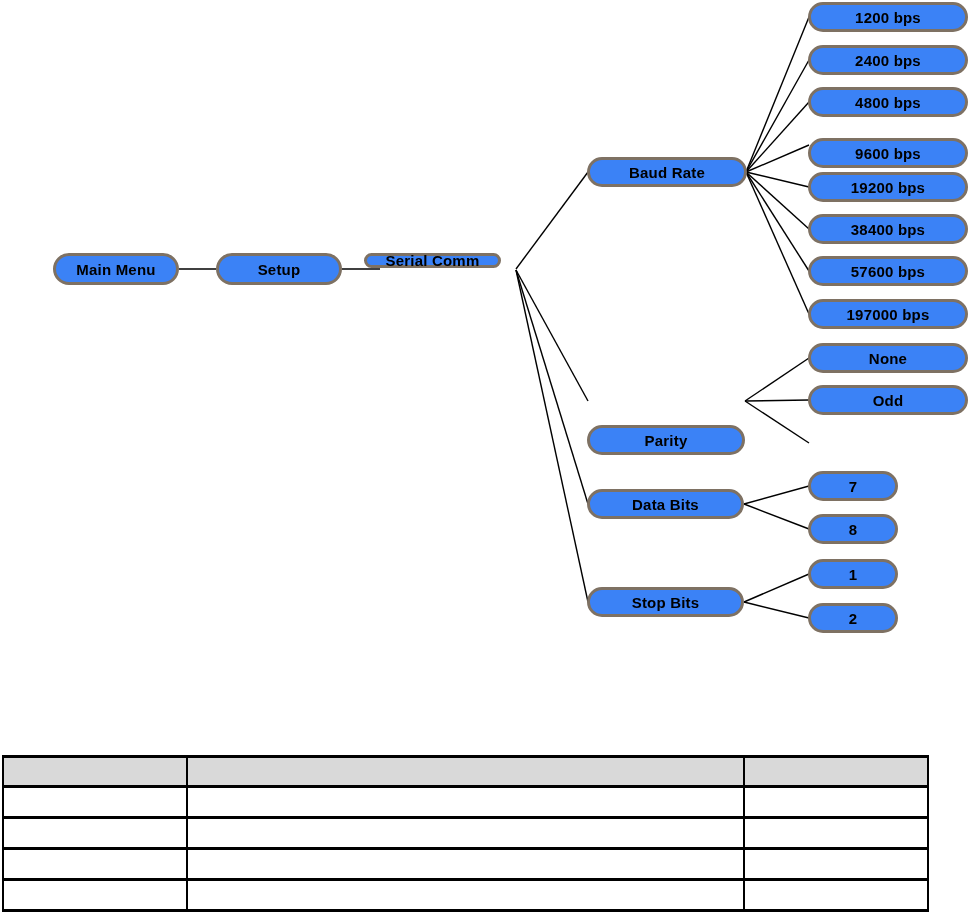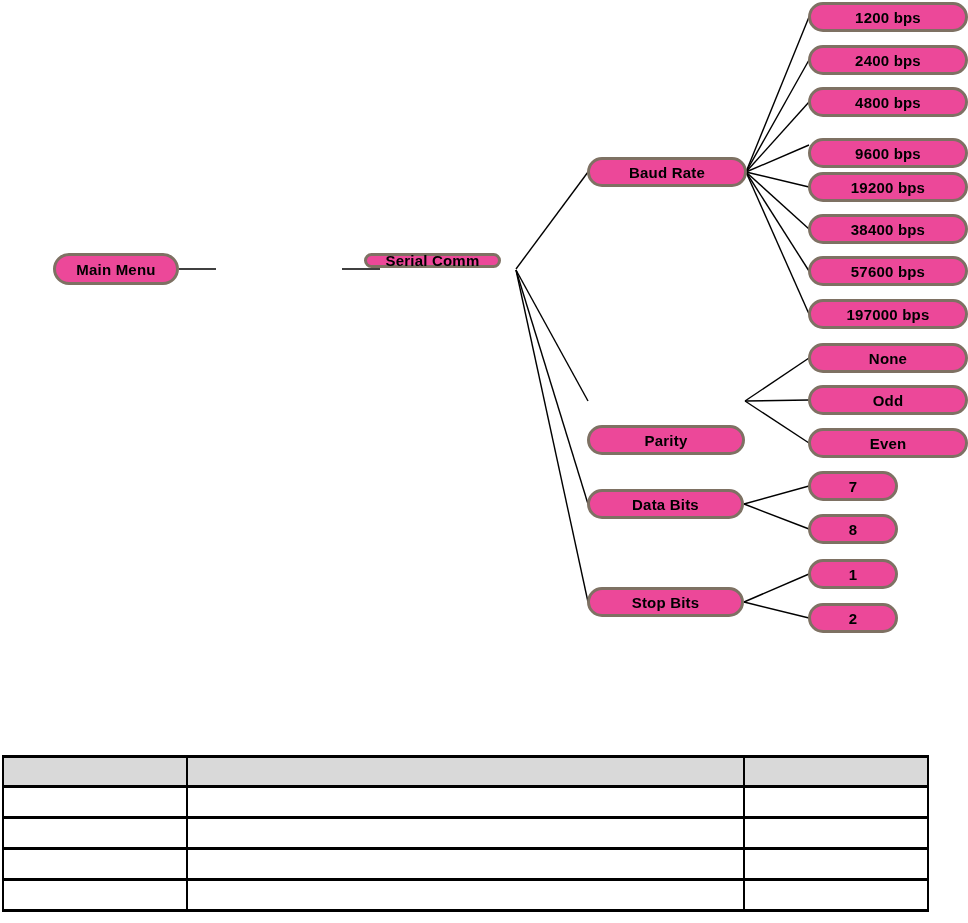--- a/index.html
+++ b/index.html
@@ -21,21 +21,21 @@
     width: 968px;
     height: 650px;
   }
   .connectors {
     position: absolute;
     left: 0; top: 0;
   }
   .node {
     position: absolute;
     box-sizing: border-box;
-    background: #ec4899;
+    background: #3b82f6;
     border: 3px solid #7e7163;
     border-radius: 16px;
     display: flex;
     align-items: center;
     justify-content: center;
     font-weight: bold;
     font-size: 15px;
     color: #000000;
     letter-spacing: 0.2px;
     white-space: nowrap;
@@ -98,39 +98,39 @@
 
         <line x1="744" y1="504" x2="809" y2="486"></line>
         <line x1="744" y1="504" x2="809" y2="529"></line>
 
         <line x1="744" y1="602" x2="809" y2="574"></line>
         <line x1="744" y1="602" x2="809" y2="618"></line>
       </g>
     </svg>
 
     <div class="node" style="left:53px; top:253px; width:126px; height:32px;">Main Menu</div>
+    <div class="node" style="left:216px; top:253px; width:126px; height:32px;">Setup</div>
     <div class="node" style="left:364px; top:253px; width:137px; height:15px;">Serial Comm</div>
 
     <div class="node" style="left:587px; top:157px; width:160px; height:30px;">Baud Rate</div>
     <div class="node" style="left:587px; top:386px; width:158px; height:30px;margin-top:39px;">Parity</div>
     <div class="node" style="left:587px; top:489px; width:157px; height:30px;">Data Bits</div>
     <div class="node" style="left:587px; top:587px; width:157px; height:30px;">Stop Bits</div>
 
     <div class="node" style="left:808px; top:2px; width:160px; height:30px;">1200 bps</div>
     <div class="node" style="left:808px; top:45px; width:160px; height:30px;">2400 bps</div>
     <div class="node" style="left:808px; top:87px; width:160px; height:30px;">4800 bps</div>
     <div class="node" style="left:808px; top:138px; width:160px; height:30px;">9600 bps</div>
     <div class="node" style="left:808px; top:172px; width:160px; height:30px;">19200 bps</div>
     <div class="node" style="left:808px; top:214px; width:160px; height:30px;">38400 bps</div>
     <div class="node" style="left:808px; top:256px; width:160px; height:30px;">57600 bps</div>
     <div class="node" style="left:808px; top:299px; width:160px; height:30px;">197000 bps</div>
 
     <div class="node" style="left:808px; top:343px; width:160px; height:30px;">None</div>
     <div class="node" style="left:808px; top:385px; width:160px; height:30px;">Odd</div>
-    <div class="node" style="left:808px; top:428px; width:160px; height:30px;">Even</div>
 
     <div class="node" style="left:808px; top:471px; width:90px; height:30px;">7</div>
     <div class="node" style="left:808px; top:514px; width:90px; height:30px;">8</div>
 
     <div class="node" style="left:808px; top:559px; width:90px; height:30px;">1</div>
     <div class="node" style="left:808px; top:603px; width:90px; height:30px;">2</div>
 
   </div>
 
   <table class="menu-table">

